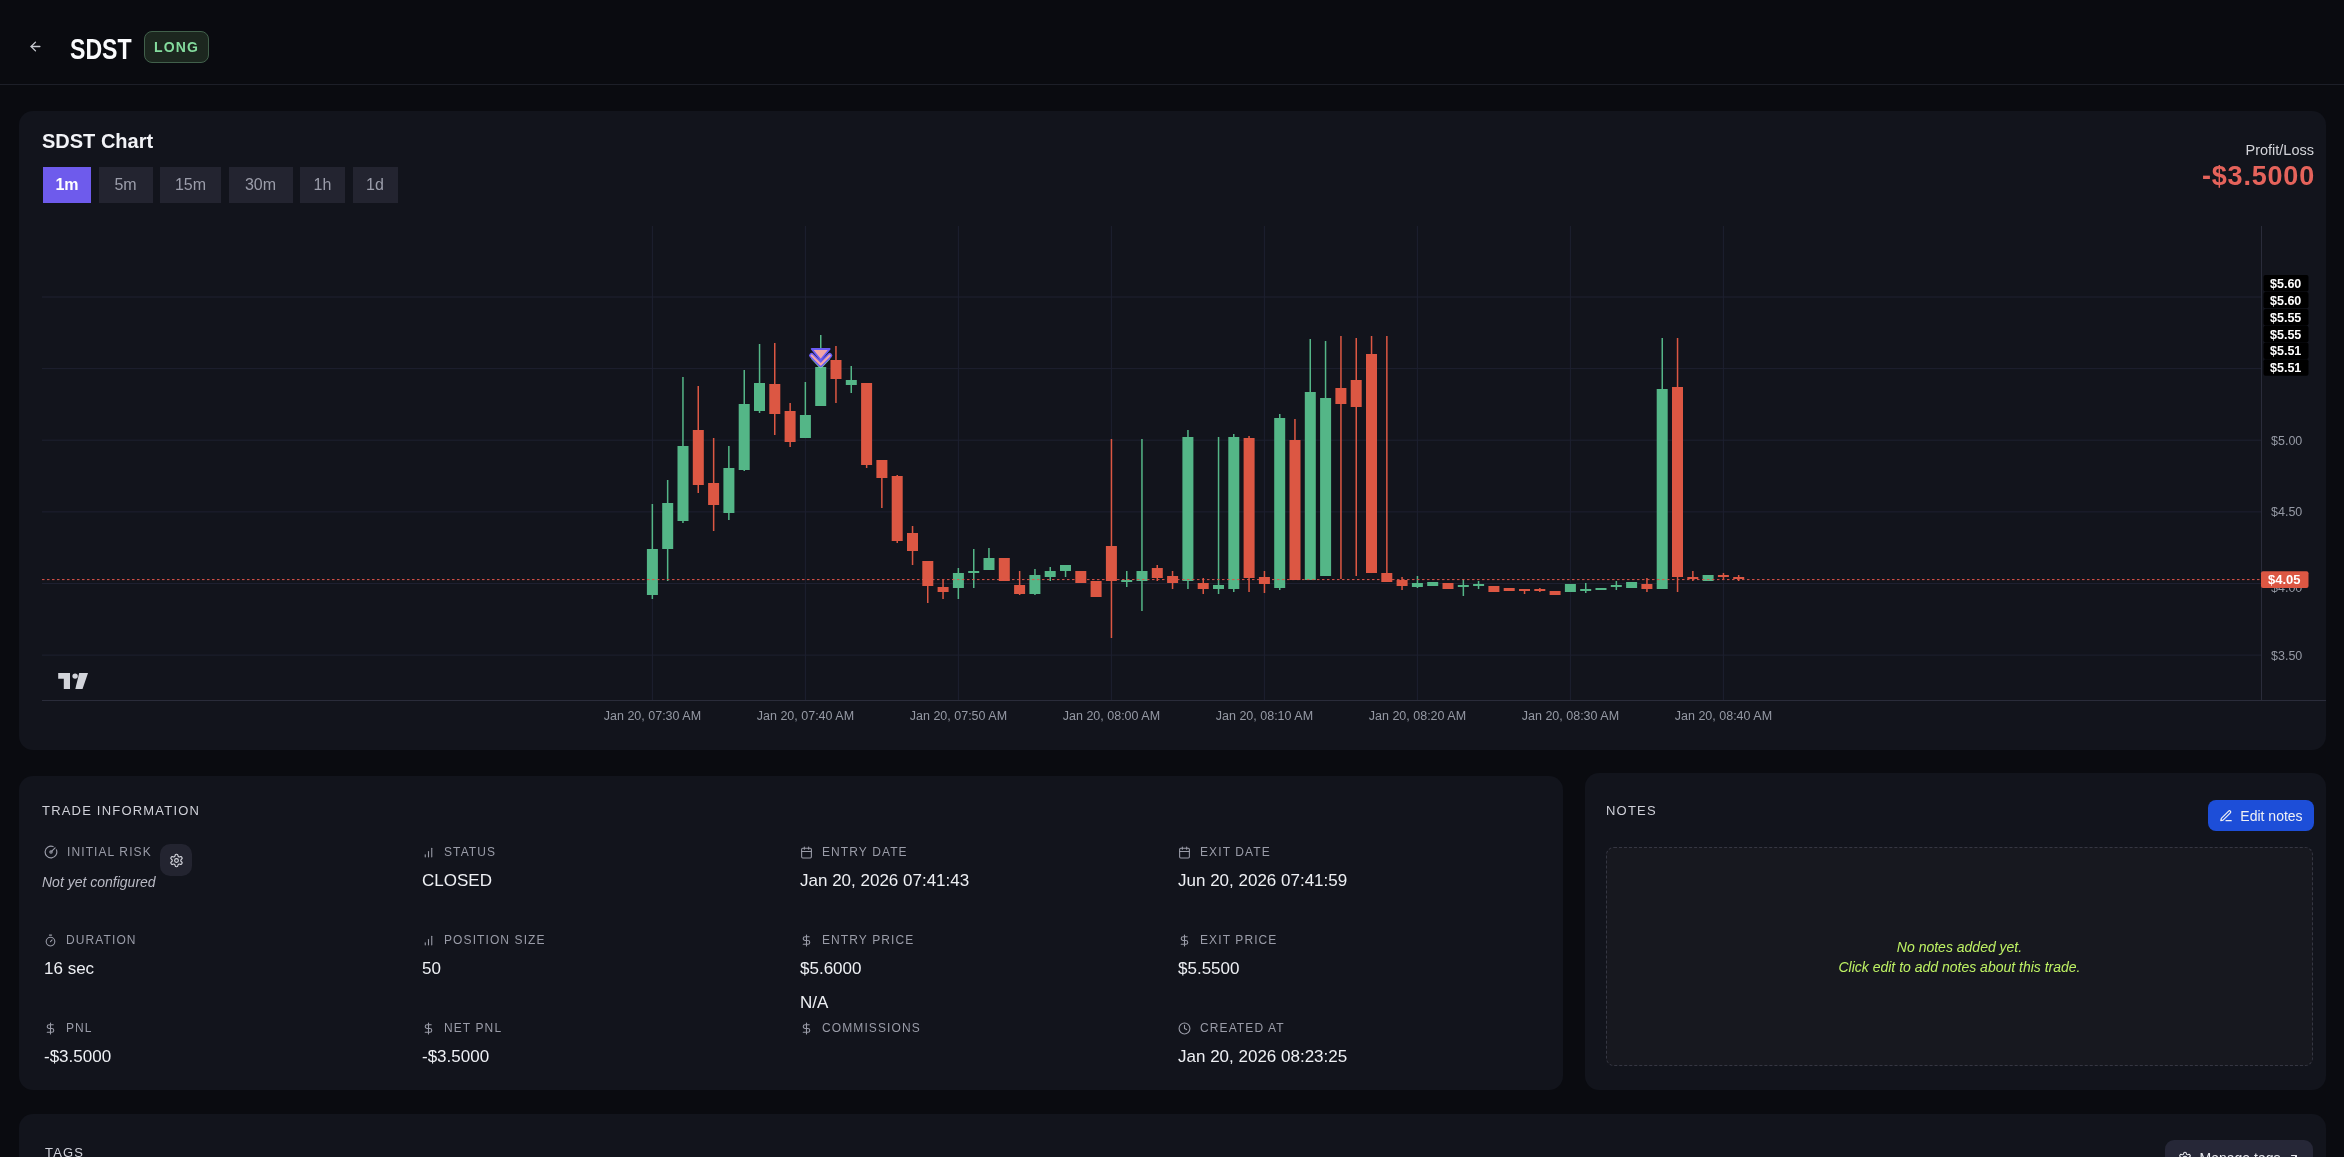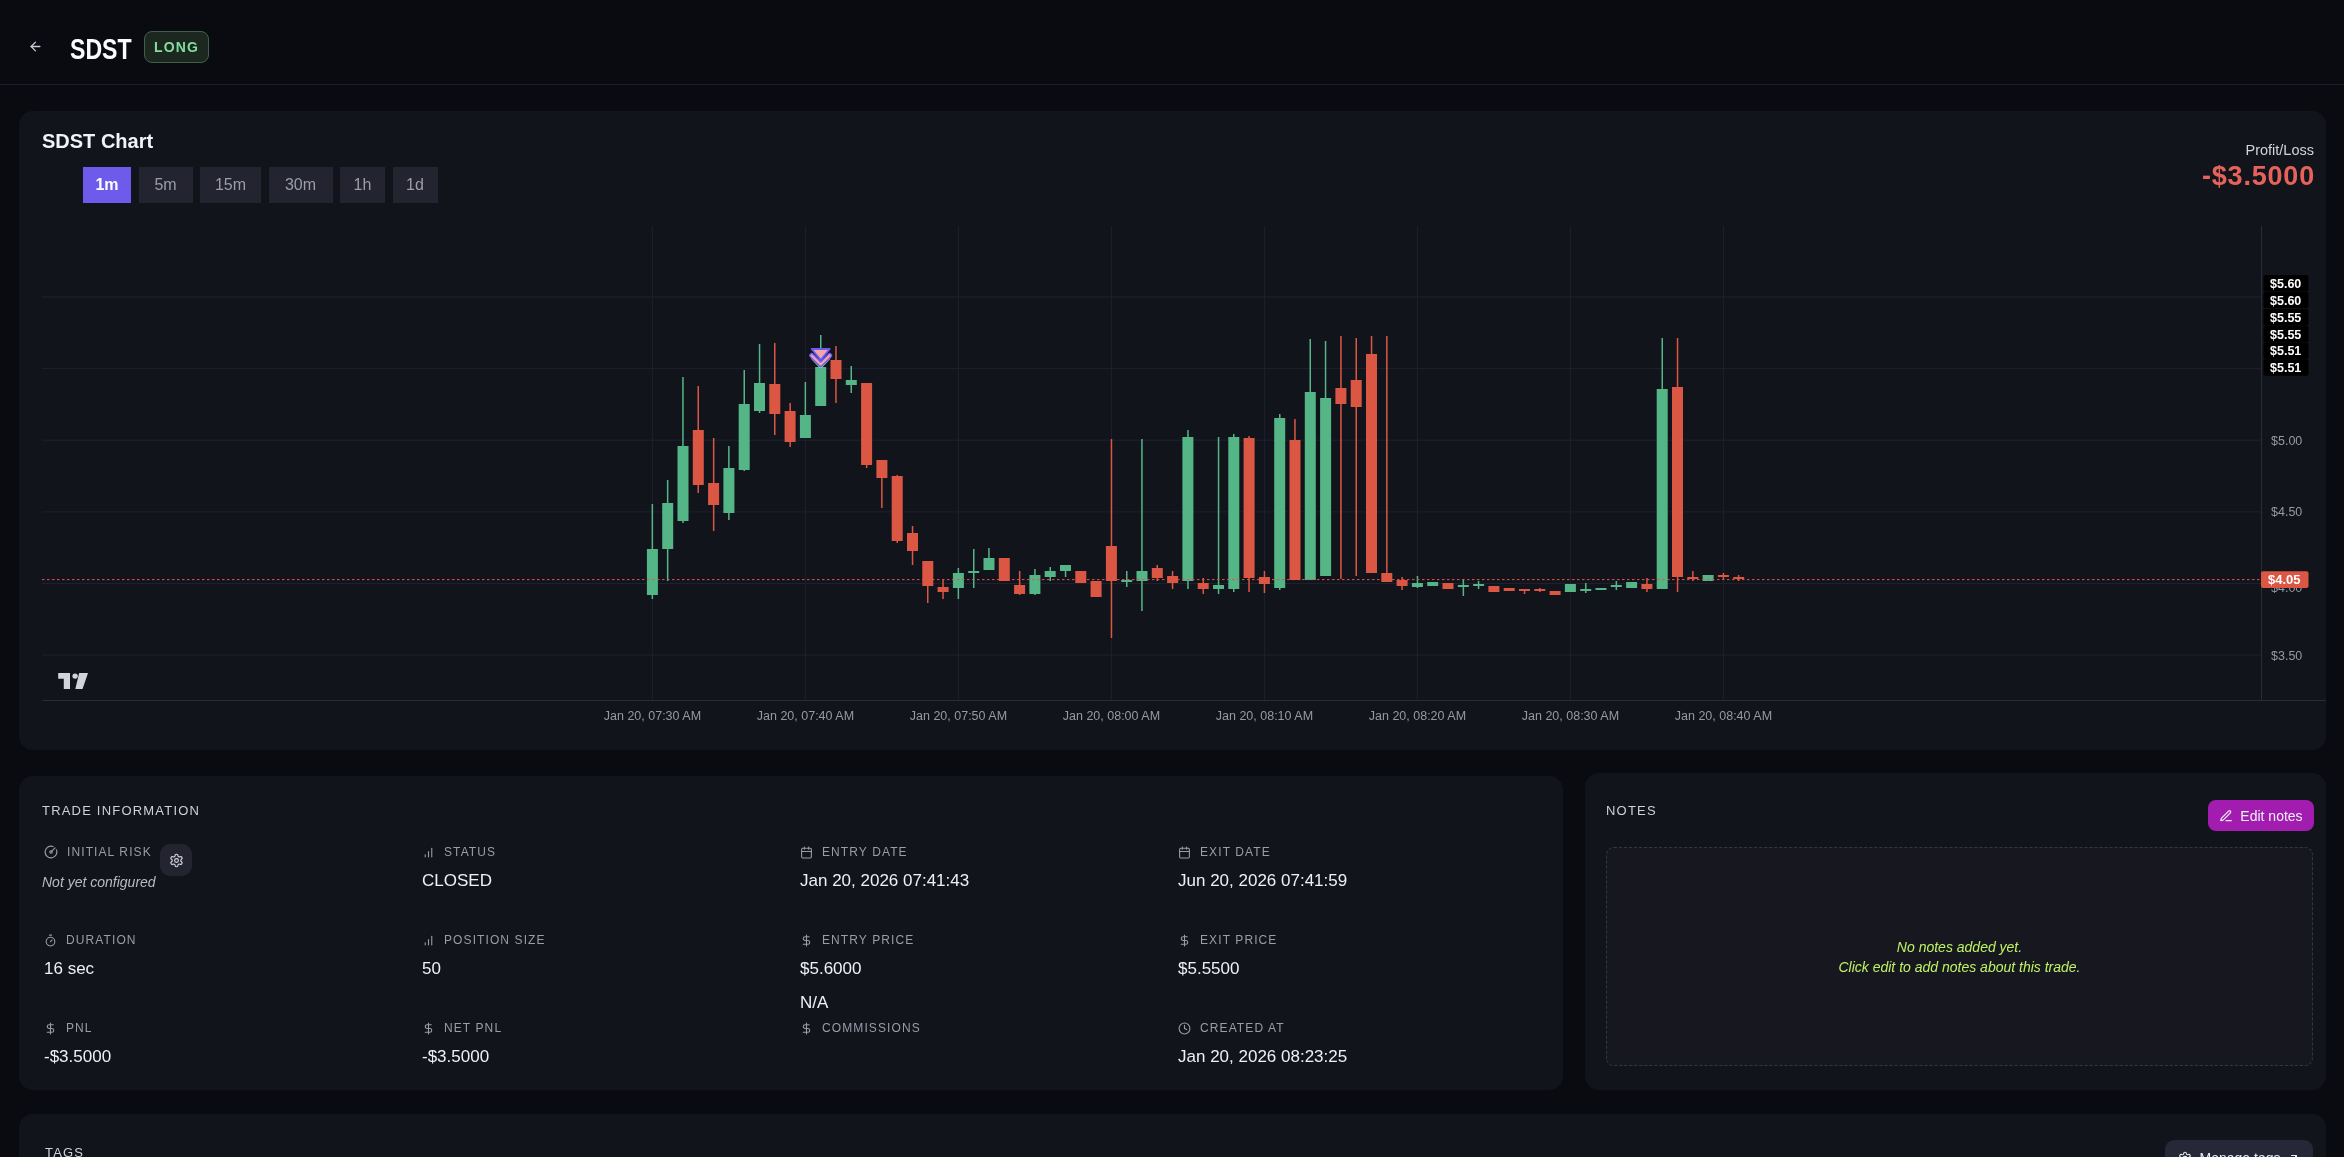--- a/index.html
+++ b/index.html
@@ -1,19 +1,19 @@
 <!DOCTYPE html>
 <html><head><meta charset="utf-8">
 <style>
 * { margin:0; padding:0; box-sizing:border-box; }
 body { width:2344px; height:1157px; background:#0a0b10; font-family:"Liberation Sans",sans-serif; position:relative; overflow:hidden; }
 .abs { position:absolute; }
 .card { position:absolute; background:#12141c; border-radius:14px; }
 .tfbtn { position:absolute; top:167px; height:36px; border-radius:0; background:#232430; color:#9b9daa;
-  font-size:16px; display:flex; align-items:center; justify-content:center;margin-left:40px; }
+  font-size:16px; display:flex; align-items:center; justify-content:center; }
 .tfbtn.active { background:#6e5bec; color:#fff; font-weight:700; }
 .cell-label { position:absolute; display:flex; align-items:flex-end; gap:9px; color:#9a9ca8;
   font-size:12px; letter-spacing:1.1px; height:14px; }
 .val { position:absolute; color:#eef0f4; font-size:17px; }
 .notcfg { position:absolute; color:#b9bac4; font-size:14px; font-style:italic; }
 .gearbtn { position:absolute; width:32px; height:32px; border-radius:10px; background:#232430;
   display:flex; align-items:center; justify-content:center; }
 .seclabel { position:absolute; color:#cfd0d8; font-size:13px; letter-spacing:1.2px; }
 </style></head>
 <body>
@@ -346,21 +346,21 @@
     <svg width="13" height="13" viewBox="0 0 24 24" fill="none" stroke="#9a9ca8" stroke-width="2" stroke-linecap="round" stroke-linejoin="round" style="flex:0 0 auto">
       <circle cx="12" cy="12" r="10"></circle>
       <polyline points="12 6 12 12 16 14"></polyline>
     </svg>
     <span>CREATED AT</span>
   </div>
 <div class="val" style="left:1178px;top:1047px">Jan 20, 2026 08:23:25</div>
 
 <div class="card" style="left:1585px;top:773px;width:741px;height:317px"></div>
 <div class="seclabel" style="left:1606px;top:803px">NOTES</div>
-<div class="abs" style="left:2208px;top:800px;width:106px;height:31px;border-radius:8px;background:#a21caf;display:flex;align-items:center;justify-content:center;gap:7px;color:#f0f1f5;font-size:14px">
+<div class="abs" style="left:2208px;top:800px;width:106px;height:31px;border-radius:8px;background:#1d4ed8;display:flex;align-items:center;justify-content:center;gap:7px;color:#f0f1f5;font-size:14px">
     <svg width="14" height="14" viewBox="0 0 24 24" fill="none" stroke="#f0f1f5" stroke-width="2" stroke-linecap="round" stroke-linejoin="round" style="flex:0 0 auto">
       <path d="M12 20h9"></path>
       <path d="M16.5 3.5a2.12 2.12 0 0 1 3 3L7 19l-4 1 1-4Z"></path>
     </svg>
     <span>Edit notes</span>
   </div>
 <div class="abs" style="left:1606px;top:847px;width:707px;height:219px;border:1.5px dashed #353642;border-radius:8px;background:#17181f;display:flex;flex-direction:column;align-items:center;justify-content:center;color:#bef264;font-size:14px;font-style:italic;line-height:20px">
 <div>No notes added yet.</div>
     <div>Click edit to add notes about this trade.</div>
   </div>

